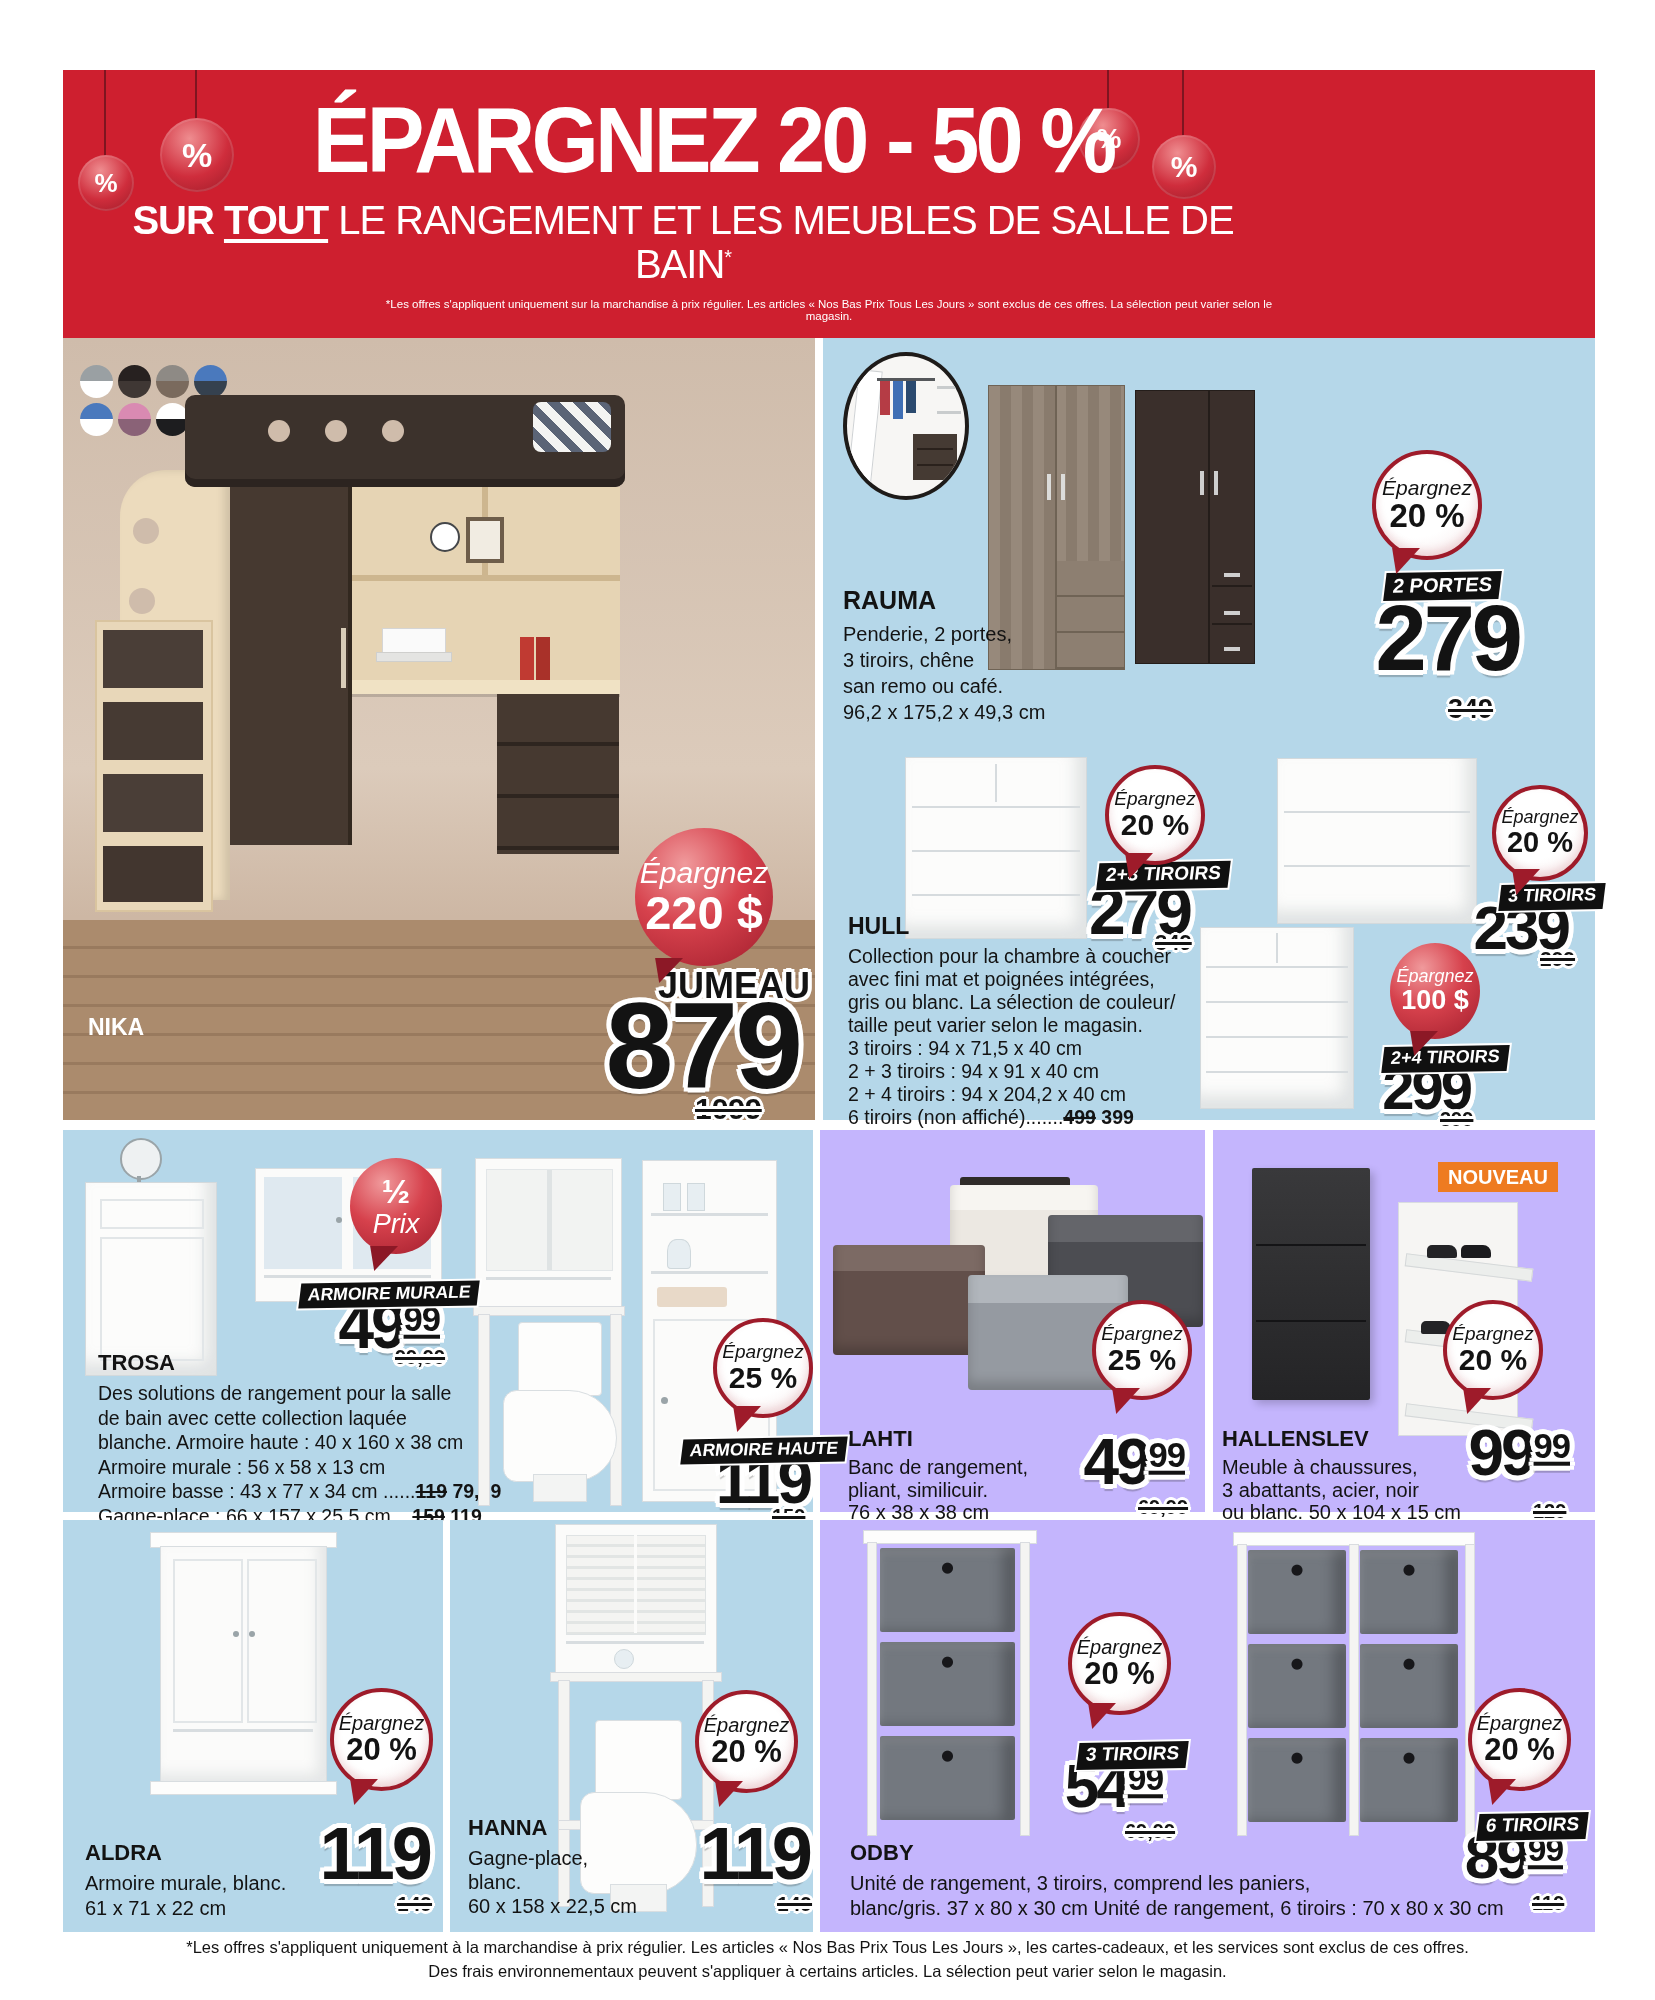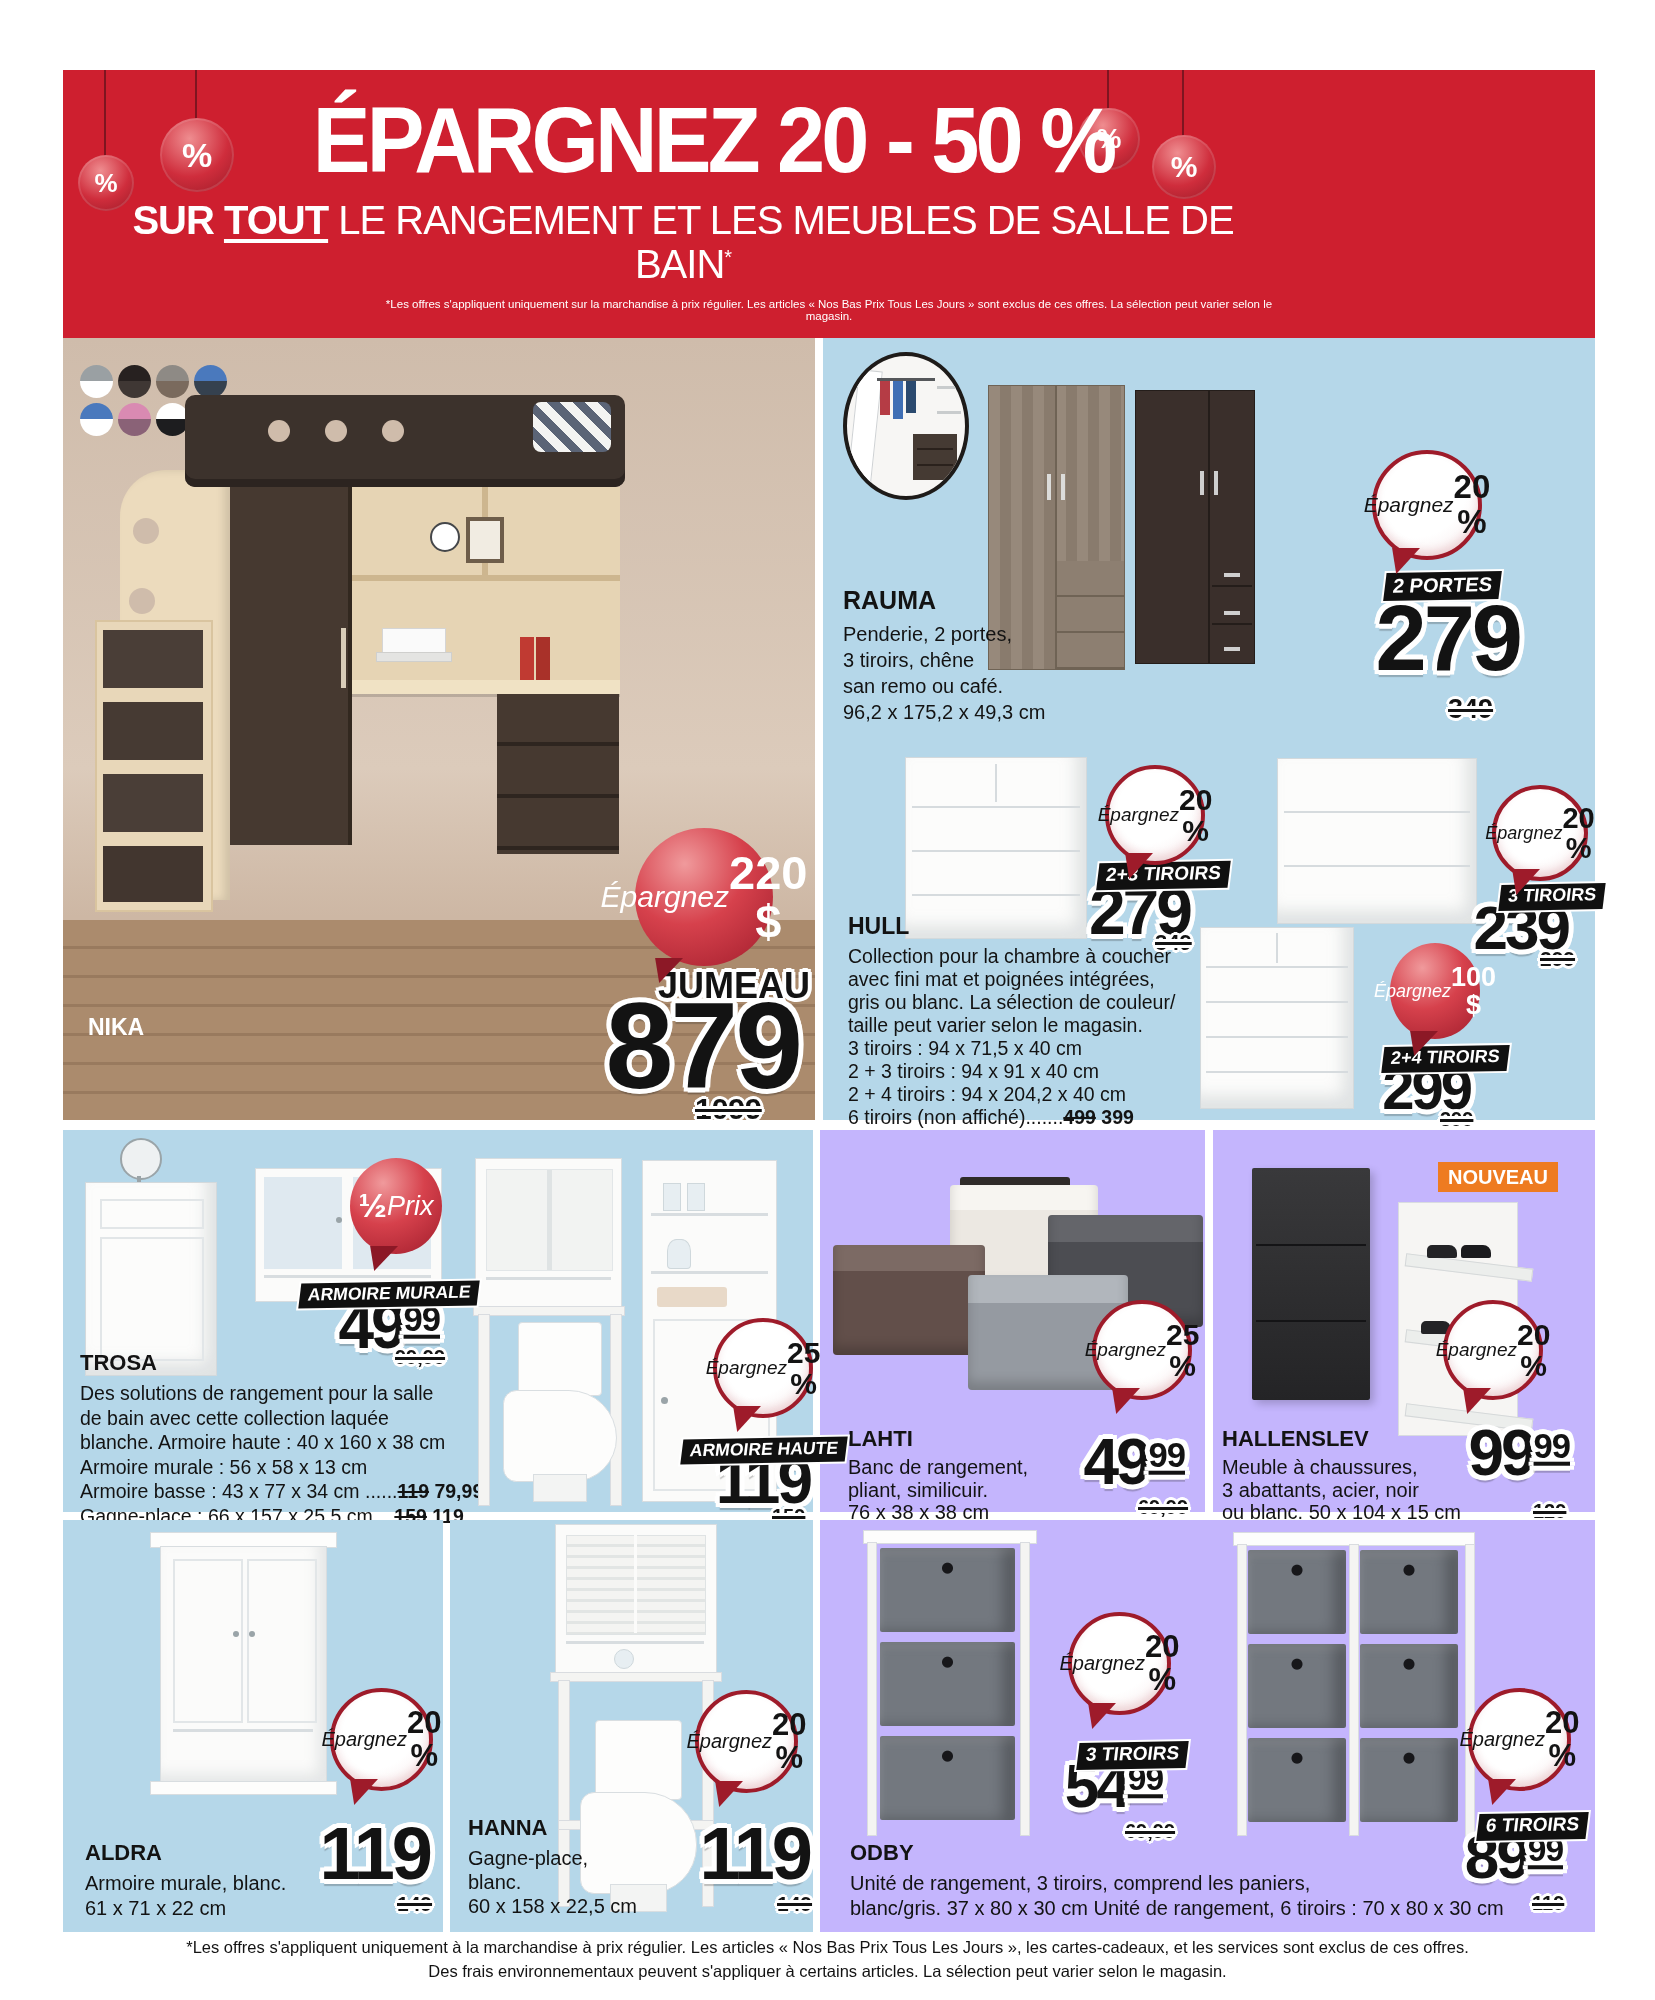--- a/index.html
+++ b/index.html
@@ -32,21 +32,21 @@
                 -4px 4px 0 #fff,0 5px 0 #fff,4px 4px 0 #fff,0 7px 1px rgba(30,30,30,.25);}
   .cents{display:inline-block;font-size:.54em;transform:translateY(-.5em);letter-spacing:-1px;
     text-decoration:underline;text-decoration-thickness:4px;text-underline-offset:4px;}
   .oldprice{position:absolute;font-weight:bold;color:#131313;white-space:nowrap;
     text-decoration:line-through;text-decoration-thickness:3px;
     text-shadow:-2px -2px 0 #fff,2px -2px 0 #fff,-2px 2px 0 #fff,2px 2px 0 #fff,-3px 0 0 #fff,3px 0 0 #fff,0 3px 0 #fff,0 -3px 0 #fff;}
   .ptag{position:absolute;background:#101010;color:#fff;font-weight:bold;font-size:19px;line-height:1.2;
     padding:1px 8px 3px;transform:skewX(-8deg) rotate(-1deg);box-shadow:0 0 0 2px #fff;white-space:nowrap;z-index:6;}
   .strike{font-weight:bold;text-decoration:line-through;text-decoration-thickness:2px;}
   
-  .bubble{position:absolute;border-radius:50%;display:flex;flex-direction:row;align-items:center;justify-content:center;
+  .bubble{position:absolute;border-radius:50%;display:flex;flex-direction:column;align-items:center;justify-content:center;
     text-align:center;z-index:7;}
   .bubble.outline{background:radial-gradient(circle at 38% 30%,#ffffff 55%,#f6e7e8 100%);
     border:4px solid #9e1b2a;color:#131313;box-shadow:inset 0 -5px 9px rgba(158,27,42,.15);}
   .bubble.outline::after{content:"";position:absolute;left:10px;bottom:-18px;width:34px;height:26px;background:#9e1b2a;
     clip-path:polygon(18% 0,100% 0,30% 100%);}
   .bubble.filled{background:radial-gradient(circle at 36% 26%,#f09a9c 0%,#d6414c 45%,#a01d2c 100%);color:#fff;}
   .bubble.filled::after{content:"";position:absolute;left:14px;bottom:-17px;width:34px;height:25px;background:#8c1826;
     clip-path:polygon(18% 0,100% 0,30% 100%);}
   .b-word{font-style:italic;line-height:1.05;}
   .b-val{font-weight:bold;line-height:1.05;}
@@ -262,21 +262,21 @@
       <div class="abs" style="left:97px;top:48px;width:6px;height:6px;border-radius:50%;background:#9aa4a8;"></div>
       <div class="abs" style="left:8px;top:106px;width:167px;height:3px;background:#d8dde0;"></div>
     </div>
     <div class="bubble filled" style="left:287px;top:28px;width:92px;height:96px;">
       <div class="b-val" style="font-size:34px;">½</div>
       <div class="b-word" style="font-size:27px;">Prix</div>
     </div>
     <div class="ptag" style="left:237px;top:152px;font-size:17.5px;">ARMOIRE MURALE</div>
     <div class="bigprice" style="left:230px;top:167px;width:147px;text-align:right;font-size:64px;"><span>49</span><span class="cents">99</span></div>
     <div class="oldprice" style="left:332px;top:216px;font-size:20px;">99,99</div>
-    <div class="abs" style="left:17px;top:222px;">
+    <div class="abs" style="left:35px;top:222px;">
       <div class="pname">TROSA</div>
       <div class="pdesc" style="margin-top:7px;line-height:24.6px;font-size:19.5px;">
         <div>Des solutions de rangement pour la salle</div>
         <div>de bain avec cette collection laquée</div>
         <div>blanche. Armoire haute : 40 x 160 x 38 cm</div>
         <div>Armoire murale : 56 x 58 x 13 cm</div>
         <div><span>Armoire basse : 43 x 77 x 34 cm ......</span><span class="strike">119</span><b> 79,99</b></div>
         <div><span>Gagne-place : 66 x 157 x 25,5 cm ..</span><span>&nbsp;</span><span class="strike">159</span><b> 119</b></div>
       </div>
     </div>

